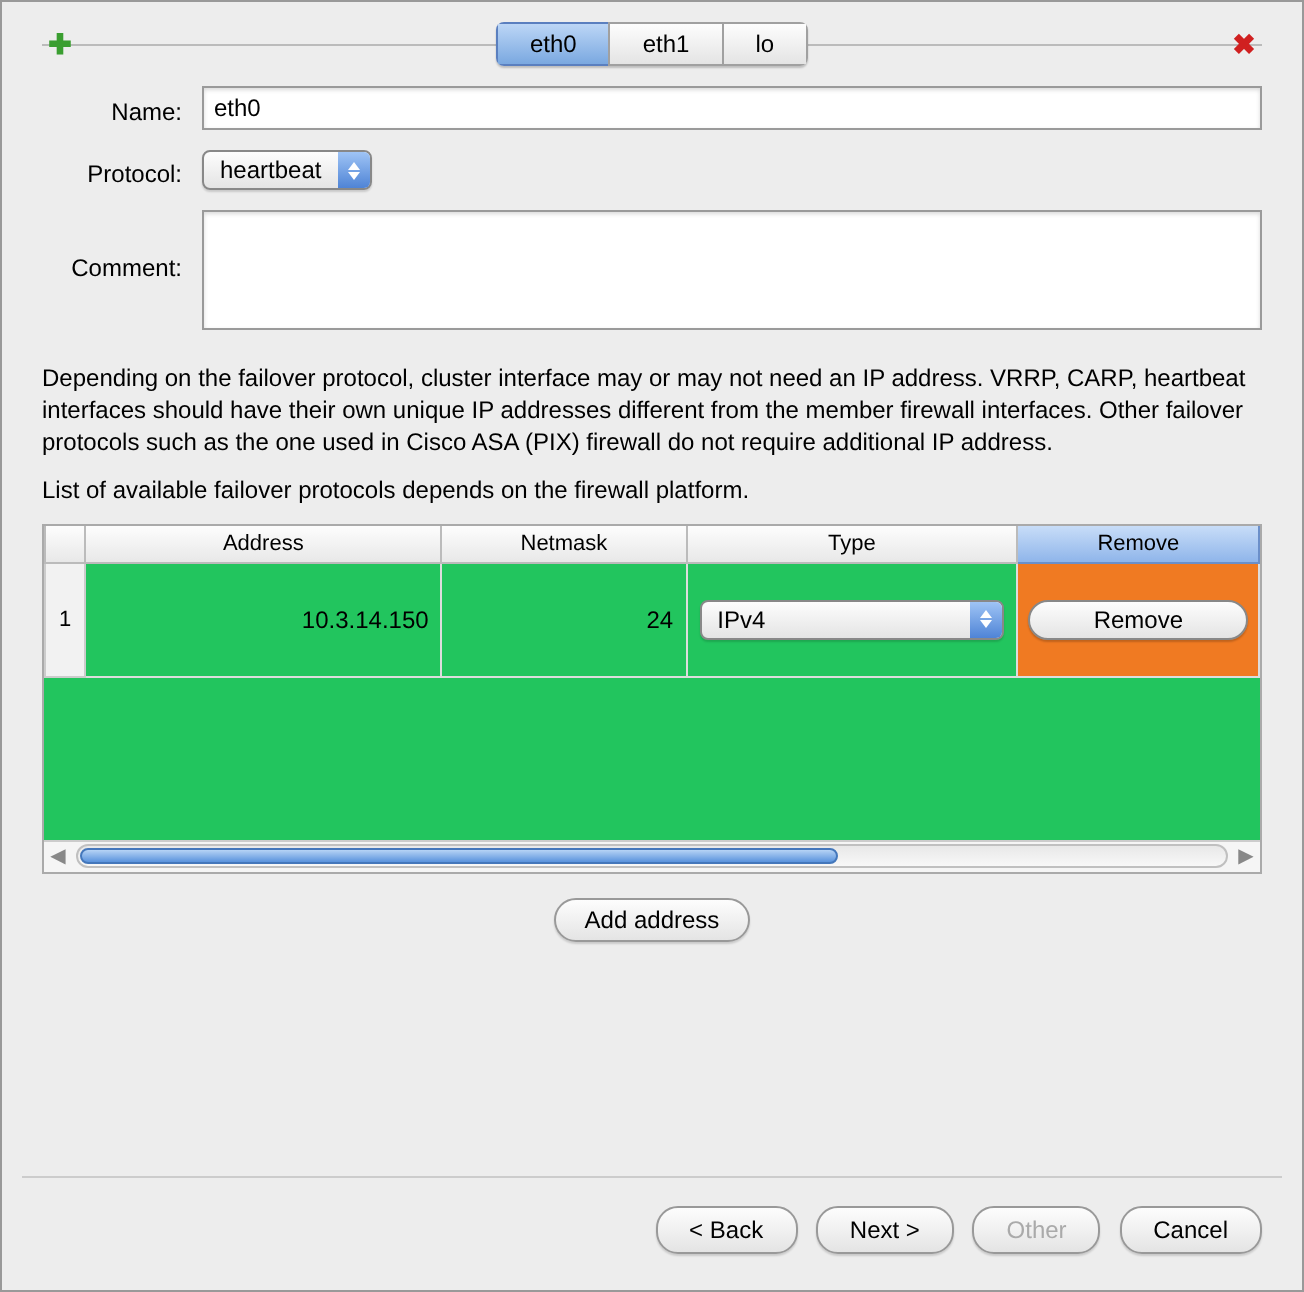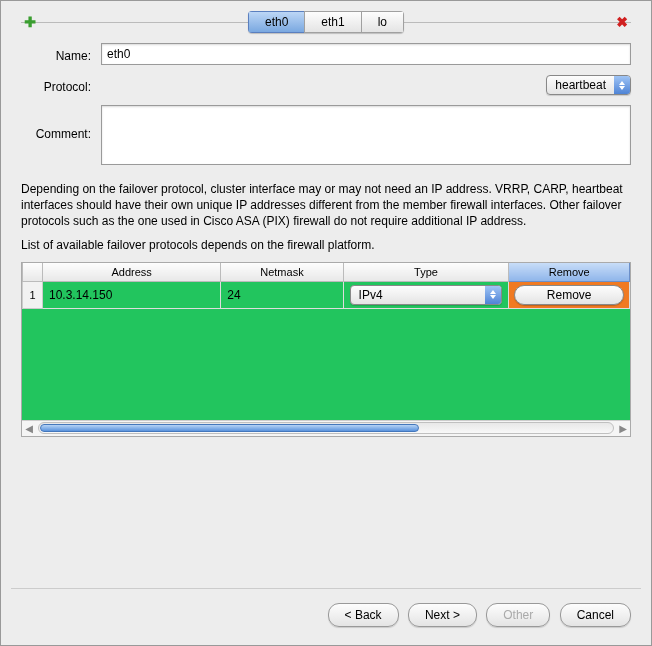--- a/index.html
+++ b/index.html
@@ -70,21 +70,20 @@
     margin: 10px 20px 0 20px;
     background:#ededed;
     flex:1;
     display:flex;
     flex-direction:column;
   }
   .form-row {
     display:flex;
     align-items:center;
     margin-bottom:10px;
-    justify-content:space-between;
   }
   .form-row.top { align-items:flex-start; }
   .form-label {
     width:80px;
     text-align:right;
     padding-right:10px;
     padding-top:3px;
   }
   .text-input, .textarea {
     flex:1;
@@ -151,23 +150,24 @@
     padding:3px 4px;
     text-align:center;
   }
   thead th.sel {
     background:linear-gradient(#c8ddf8,#8fb5ea);
     border-color:#6b8fc9;
   }
   thead th.rownum-h { width:20px; padding:3px 0;}
   tbody td {
     border:1px solid #ddd;
-    padding:3px 6px;
+    padding:18px 6px;
     height:22px;
     vertical-align:middle;
+    text-align:right;
   }
   tbody td.rownum {
     background:#f2f2f2;
     text-align:center;
     font-size:11px;
     border-color:#ccc;
     width:20px;
     padding:3px 0;
   }
   tbody td.remove-cell {
@@ -321,20 +321,23 @@
       </div>
       <div class="hscroll">
         <div class="arrow">◀</div>
         <div class="track">
           <div class="thumb"></div>
         </div>
         <div class="arrow">▶</div>
       </div>
     </div>
 
+    <div class="add-addr-row">
+      <button class="pill-btn">Add address</button>
+    </div>
 
   </div>
 
   <div class="divider"></div>
 
   <div class="footer">
     <button class="pill-btn">&lt; Back</button>
     <button class="pill-btn">Next &gt;</button>
     <button class="pill-btn disabled">Other</button>
     <button class="pill-btn">Cancel</button>

